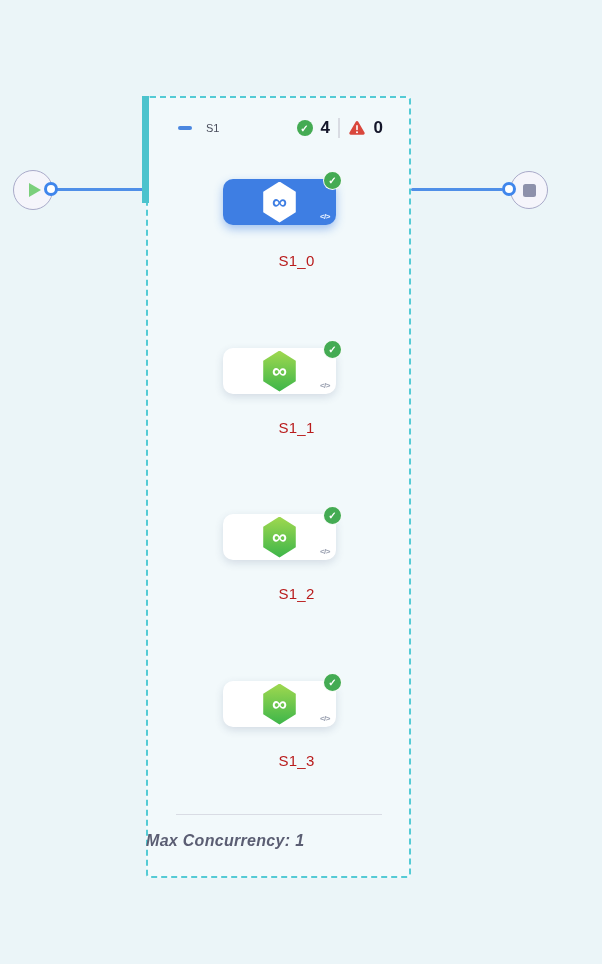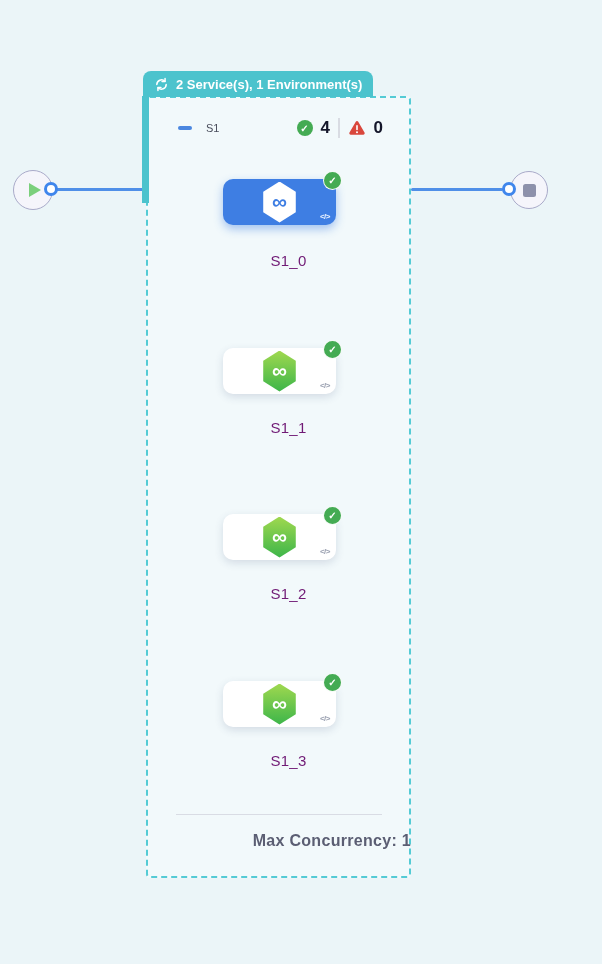--- a/index.html
+++ b/index.html
@@ -66,27 +66,27 @@
     display:flex;align-items:center;justify-content:center;
     color:#fff;font-size:21px;font-weight:bold;}
   .node-card.selected .hexagon{background:#fff;color:#3e7ee3;}
   .code-glyph{position:absolute;right:6px;bottom:4px;font-size:8px;font-weight:bold;
     color:#9aa0b0;letter-spacing:-0.5px;}
   .node-card.selected .code-glyph{color:#eaf2ff;}
   .check-badge{position:absolute;right:-6px;top:-8px;width:17px;height:17px;border-radius:50%;
     background:#44ab53;border:1.5px solid rgba(255,255,255,.95);box-sizing:content-box;
     display:flex;align-items:center;justify-content:center;
     color:#fff;font-size:10px;font-weight:bold;}
-  .node-label{position:absolute;left:9px;width:113px;text-align:center;
-    font-size:15px;color:#701a75;letter-spacing:.3px;}
+  .node-label{position:absolute;left:17px;width:113px;text-align:center;
+    font-size:15px;color:#b91c1c;letter-spacing:.3px;}
 
   
   .footer-divider{position:absolute;left:176px;top:814px;width:206px;height:1px;background:#d9dce4;z-index:3;}
-  .max-conc{position:absolute;left:146px;top:832px;width:265px;text-align:right;z-index:3;
-    font-size:16px;font-weight:bold;color:#5b5e73;letter-spacing:.3px;}
+  .max-conc{position:absolute;left:146px;top:832px;width:265px;text-align:left;z-index:3;
+    font-size:16px;font-weight:bold;color:#5b5e73;letter-spacing:.3px;font-style:italic;}
 </style>
 </head>
 <body>
 
 <div class="canvas">
 
   <div class="edge edge-left"></div>
   <div class="edge edge-right"></div>
 
   <div class="terminal start">
@@ -95,29 +95,20 @@
   <div class="port port-left"></div>
 
   <div class="terminal end">
     <div class="stop-sq"></div>
   </div>
   <div class="port port-right"></div>
 
   <div class="left-strip"></div>
   <div class="matrix-box"></div>
 
-  <div class="matrix-badge">
-    <svg width="15" height="15" viewBox="0 0 16 16" fill="none" stroke="#ffffff" stroke-width="1.6" stroke-linecap="round" stroke-linejoin="round">
-      <path d="M3 8a5 5 0 0 1 8.6-3.4"></path>
-      <path d="M13 8a5 5 0 0 1-8.6 3.4"></path>
-      <polyline points="11.8,1.6 11.8,4.8 8.6,4.8"></polyline>
-      <polyline points="4.2,14.4 4.2,11.2 7.4,11.2"></polyline>
-    </svg>
-    <span>2 Service(s), 1 Environment(s)</span>
-  </div>
 
   <div class="stage-row">
     <div class="stage-left">
       <div class="collapse-dash"></div>
       <span class="stage-name">S1</span>
     </div>
     <div class="stage-counts">
       <span class="check-circle">✓</span>
       <span class="count-num">4</span>
       <span class="count-divider"></span>

